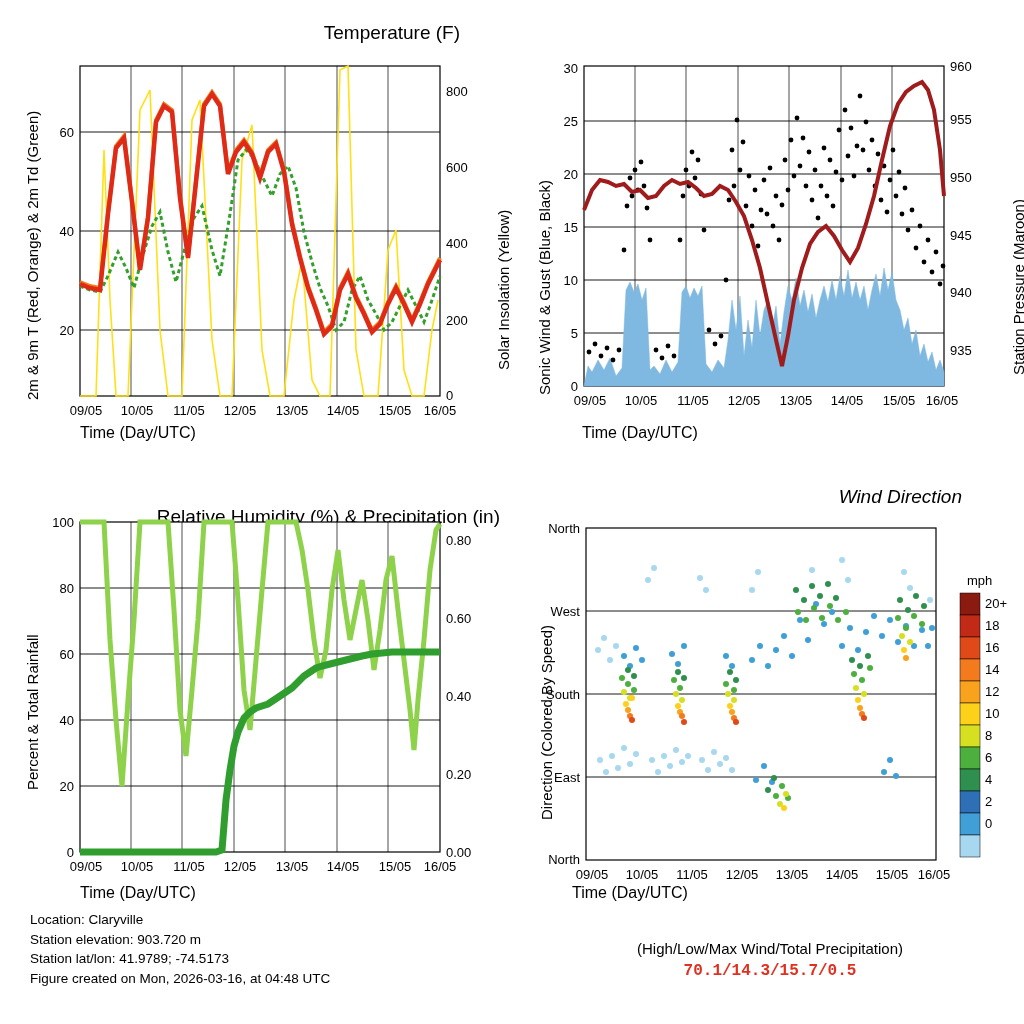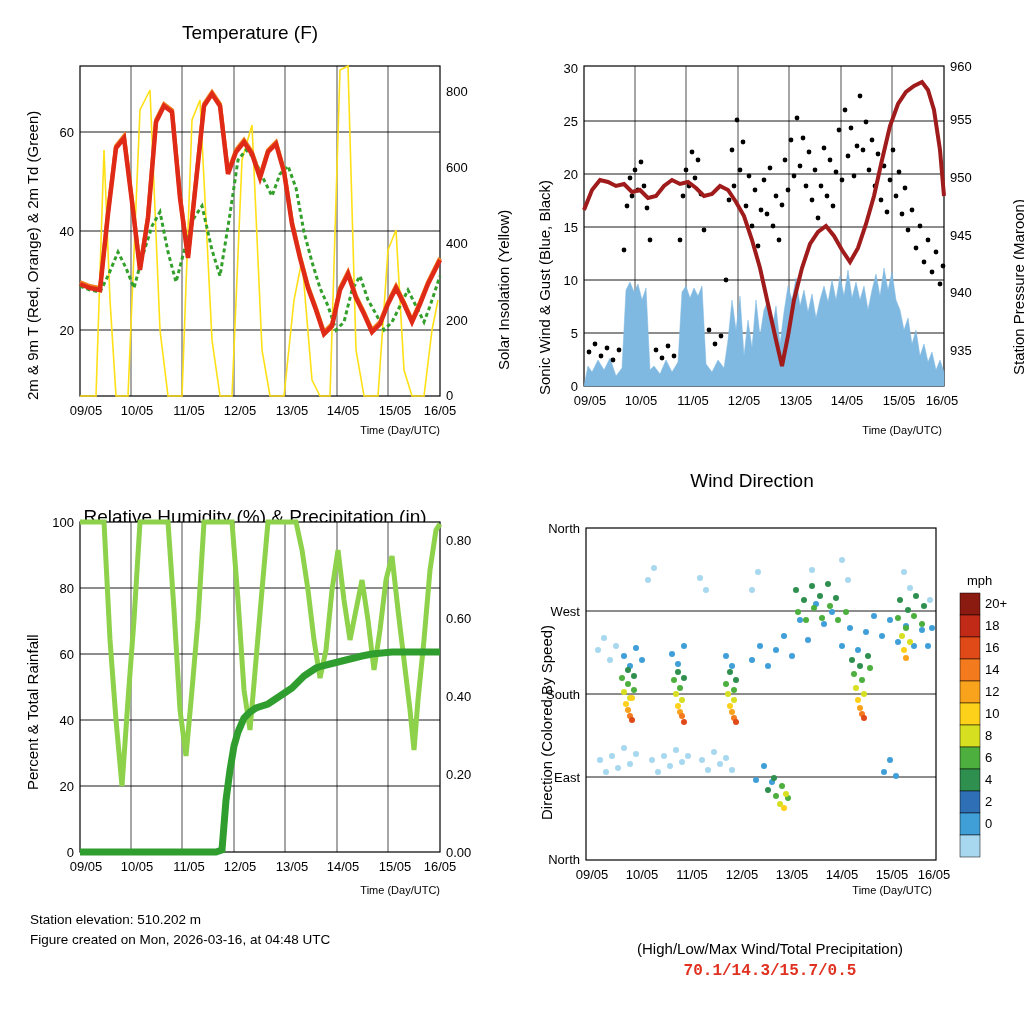--- a/index.html
+++ b/index.html
@@ -1,20 +1,20 @@
 <!DOCTYPE html>
 <html><head>
 <meta charset="utf-8">
 <style>
   html,body{margin:0;padding:0;}
   body{width:1024px;height:1024px;background:#ffffff;font-family:"Liberation Sans",sans-serif;color:#000;overflow:hidden;}
   .page{position:relative;width:1024px;height:1024px;}
   .panel{position:absolute;}
-  .title{font-size:19px;text-align:center;}
-  .axlabel{font-size:11px;text-align:right;}
+  .title{font-size:19px;text-align:right;}
+  .axlabel{font-size:16px;text-align:left;}
   .rot{transform-origin:0 0;white-space:nowrap;font-size:15px;}
   svg{display:block;}
   .footer{position:absolute;left:30px;top:910px;font-size:13.5px;line-height:19.5px;}
   .extremes{position:absolute;left:560px;top:938px;width:420px;text-align:center;font-size:15px;line-height:22px;}
   .extremes .val{color:#e03020;font-weight:bold;font-size:16px;font-family:Liberation Mono, monospace;}
 </style>
 </head>
 <body>
 
 <div class="page">
@@ -333,21 +333,21 @@
         <text x="240" y="411">12/05</text>
         <text x="292" y="411">13/05</text>
         <text x="343" y="411">14/05</text>
         <text x="395" y="411">15/05</text>
         <text x="440" y="411">16/05</text>
       </g>
     </svg>
   </div>
 
   <div class="panel" style="left:512px;top:460px;width:512px;height:460px;">
-    <div class="title" style="position:absolute;left:30px;top:10px;width:420px;">Wind Direction</div>
+    <div class="title" style="position:absolute;left:30px;top:26px;width:420px;font-style:italic;">Wind Direction</div>
     <div class="rot" style="position:absolute;left:26px;top:360px;transform:rotate(-90deg);">Direction (Colored By Speed)</div>
     <div class="axlabel" style="position:absolute;left:60px;top:424px;width:360px;">Time (Day/UTC)</div>
 
     <svg width="512" height="420" style="position:absolute;left:0;top:0;">
       <rect x="74" y="68" width="350" height="332" fill="#fff" stroke="#000" stroke-width="1.2"></rect>
       <g stroke="#000" stroke-width="0.9">
         <line x1="74" y1="151" x2="424" y2="151"></line>
         <line x1="74" y1="234" x2="424" y2="234"></line>
         <line x1="74" y1="317" x2="424" y2="317"></line>
       </g>
@@ -569,21 +569,23 @@
           <text x="473" y="302">6</text>
           <text x="473" y="324">4</text>
           <text x="473" y="346">2</text>
           <text x="473" y="368">0</text>
         </g>
       </g>
     </svg>
   </div>
 
   <div class="footer">
-    <div>Station elevation: 510.202 m</div>
+    <div>Location: Claryville</div>
+    <div>Station elevation: 903.720 m</div>
+    <div>Station lat/lon: 41.9789; -74.5173</div>
     <div>Figure created on Mon, 2026-03-16, at 04:48 UTC</div>
   </div>
 
   <div class="extremes">
     <div>(High/Low/Max Wind/Total Precipitation)</div>
     <div class="val">70.1/14.3/15.7/0.5</div>
   </div>
 
 </div>
 

